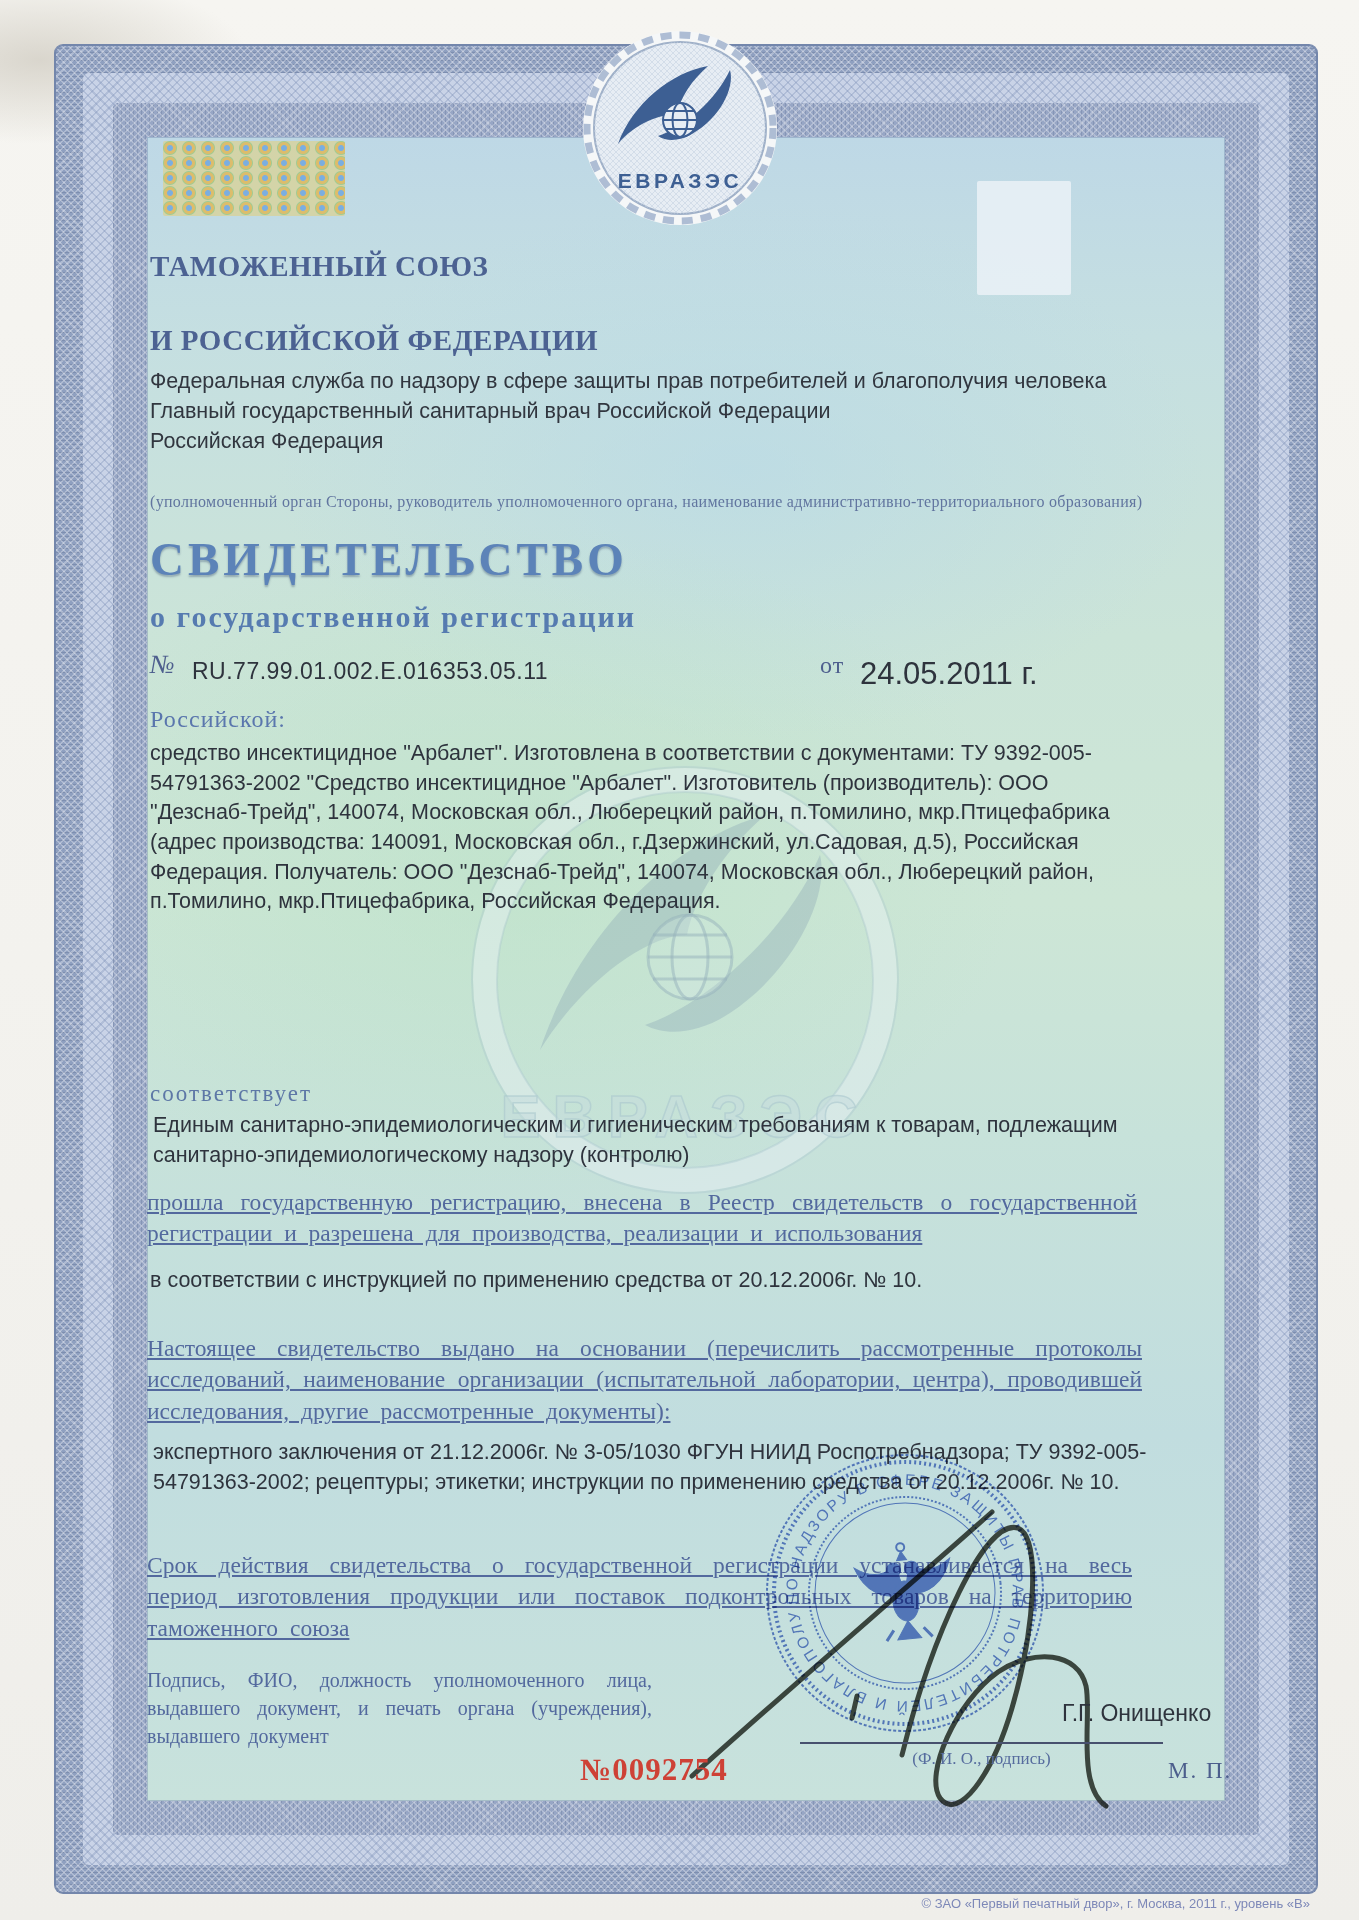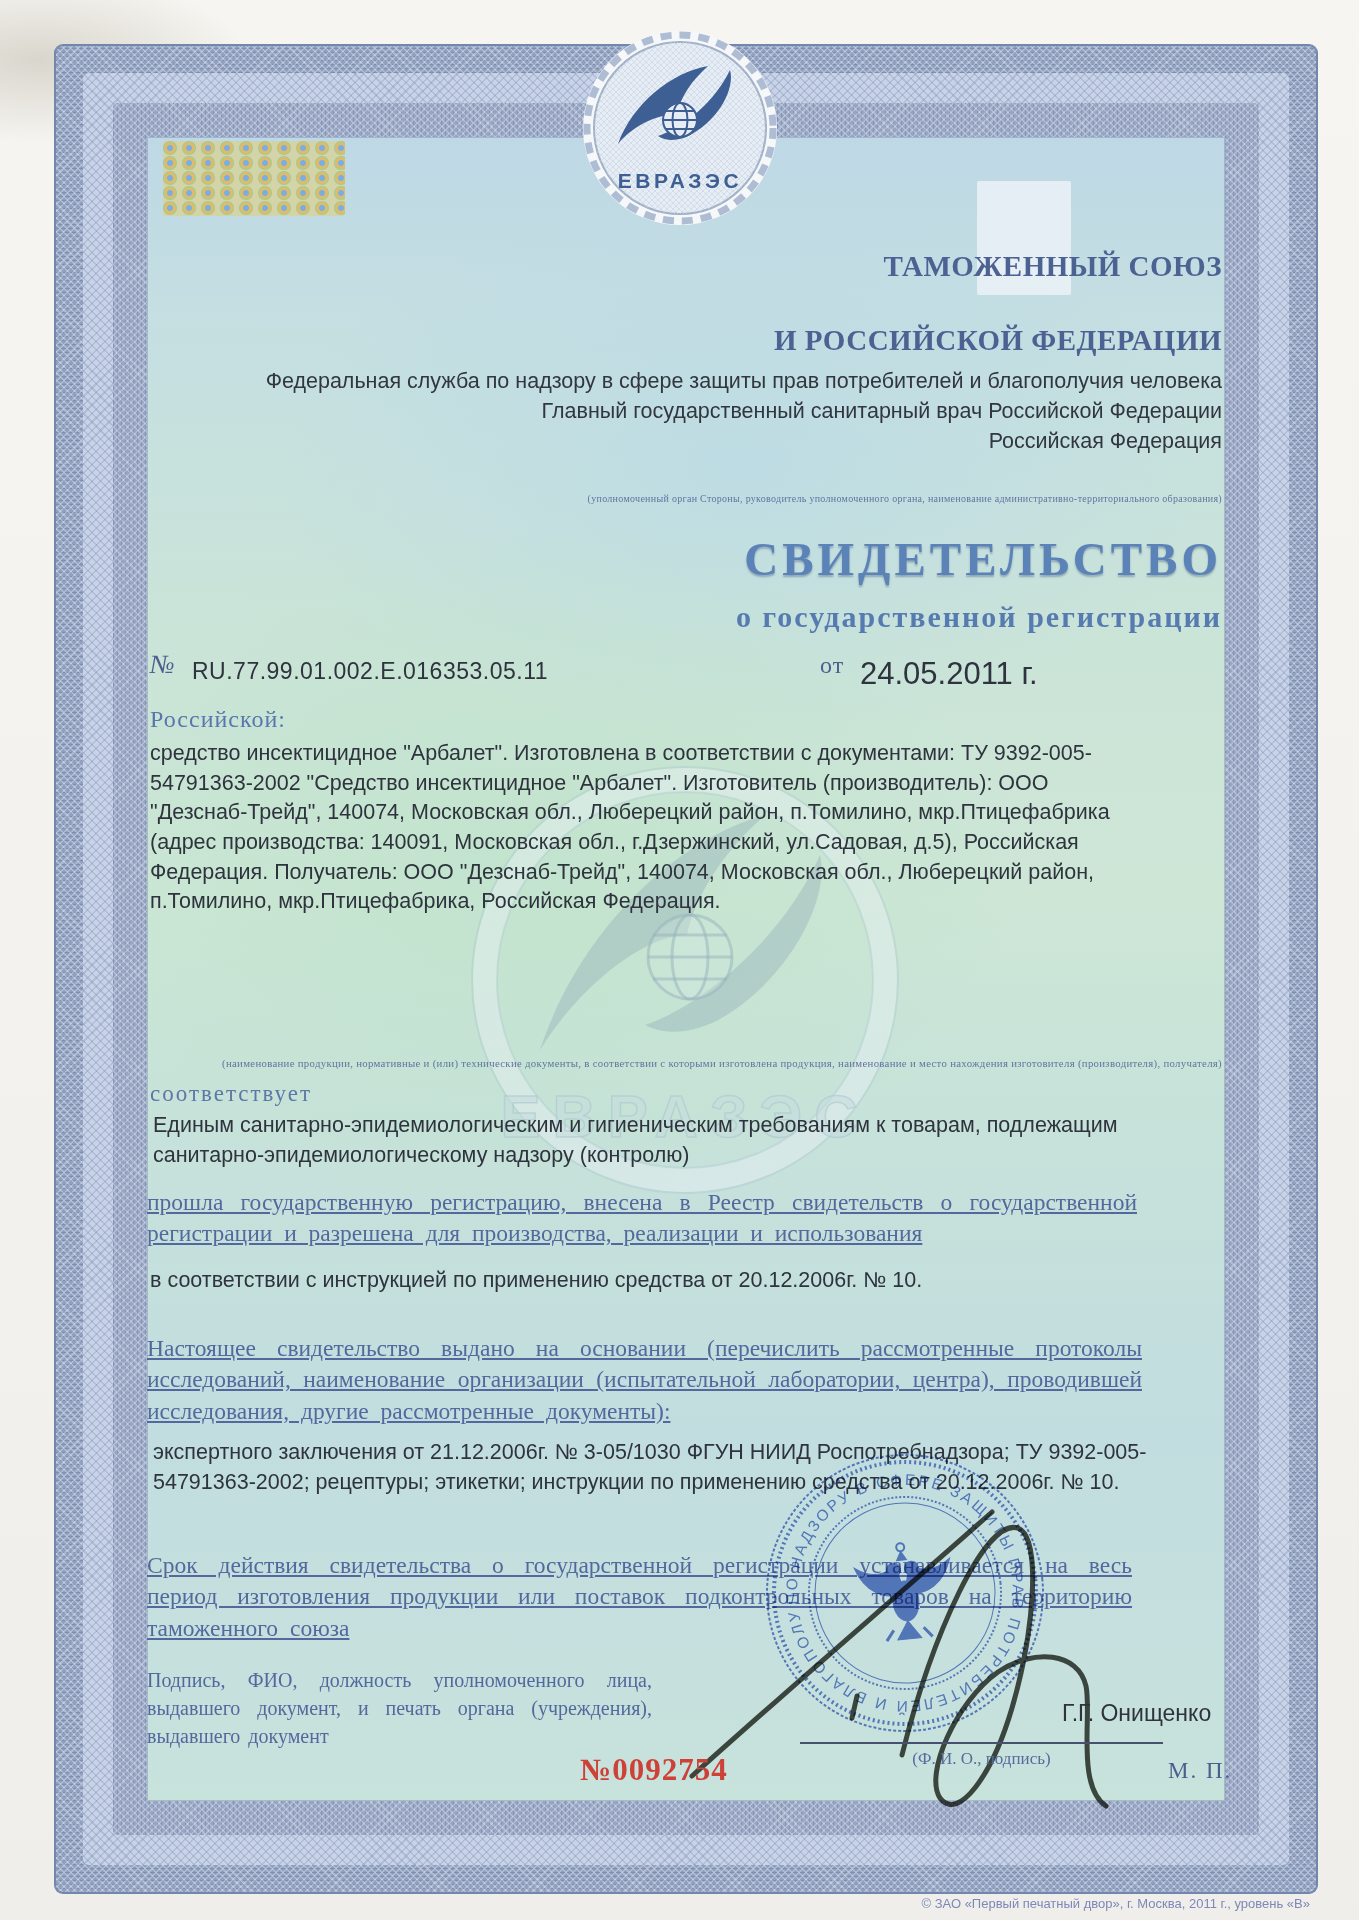--- a/index.html
+++ b/index.html
@@ -58,24 +58,24 @@
     background-size:19px 15px;
     opacity:.8; border-radius:2px;
   }
   .patch-light{
     position:absolute; left:977px; top:181px; width:94px; height:114px;
     background:rgba(238,244,248,.78); border-radius:2px;
   }
   
   .ser{font-family:"Liberation Serif","DejaVu Serif",serif;}
   .abs{position:absolute;}
-  .ctr{left:150px; width:1072px; text-align:right;}
+  .ctr{left:150px; width:1072px; text-align:left;}
   .h-union{font-weight:bold; font-size:29px; color:#4c6292; letter-spacing:.5px;}
   .h-auth{font-size:21.5px; color:#31363f;}
-  .cap{font-size:10px; color:#61759f; letter-spacing:.3px;}
+  .cap{font-size:16px; color:#61759f; letter-spacing:.3px;}
   .doc-title{font-weight:bold; font-size:47px; color:#5c83b8; letter-spacing:4px;
     text-shadow:0 2px 2px rgba(38,58,98,.35);}
   .doc-sub{font-weight:bold; font-size:30px; color:#567bb0; letter-spacing:2px;}
   .blue-ser{color:#53699e;}
   .dark-sans{color:#2e333d;}
   .para-ser{font-size:23.5px; line-height:1.33; text-align:justify; text-align-last:left; word-spacing:6px;text-decoration:underline;}
   .para-sans{font-size:21.5px; line-height:1.38;}
   .sig-line{position:absolute; left:800px; top:1742px; width:363px; height:2px; background:#47506e;}
   .serial{font-family:"Liberation Serif","DejaVu Serif",serif; font-weight:bold; font-size:31px; letter-spacing:1px; color:#ce4136;}
   
@@ -152,21 +152,20 @@
   <div class="abs ctr ser doc-sub" style="top:600px">о государственной регистрации</div>
 
   <div class="abs ser" style="left:150px; top:650px; font-size:26px; font-style:italic; color:#4e5f8e">№</div>
   <div class="abs dark-sans" style="left:192px; top:658px; font-size:23px; letter-spacing:.5px">RU.77.99.01.002.E.016353.05.11</div>
   <div class="abs ser" style="left:820px; top:652px; font-size:24px; color:#4e5f8e; letter-spacing:1px">от</div>
   <div class="abs dark-sans" style="left:860px; top:656px; font-size:31px">24.05.2011 г.</div>
 
   <div class="abs ser" style="left:150px; top:706px; font-size:24px; color:#5a76ad; letter-spacing:1px">Российской:</div>
   <div class="abs dark-sans para-sans" style="left:150px; top:739px; width:1000px">средство инсектицидное "Арбалет". Изготовлена в соответствии с документами: ТУ 9392-005-54791363-2002 "Средство инсектицидное "Арбалет". Изготовитель (производитель): ООО "Дезснаб-Трейд", 140074, Московская обл., Люберецкий район, п.Томилино, мкр.Птицефабрика (адрес производства: 140091, Московская обл., г.Дзержинский, ул.Садовая, д.5), Российская Федерация. Получатель: ООО "Дезснаб-Трейд", 140074, Московская обл., Люберецкий район, п.Томилино, мкр.Птицефабрика, Российская Федерация.</div>
 
-  <div class="abs ctr ser cap" style="top:1057px; font-size:10.8px">(наименование продукции, нормативные и (или) технические документы, в соответствии с которыми изготовлена продукция, наименование и место нахождения изготовителя (производителя), получателя)</div>
 
   <div class="abs ser" style="left:150px; top:1081px; font-size:23px; color:#5d77a6; letter-spacing:2px">соответствует</div>
   <div class="abs dark-sans para-sans" style="left:153px; top:1111px; width:1000px">Единым санитарно-эпидемиологическим и гигиеническим требованиям к товарам, подлежащим санитарно-эпидемиологическому надзору (контролю)</div>
 
   <div class="abs ser blue-ser para-ser" style="left:147px; top:1187px; width:990px">прошла государственную регистрацию, внесена в Реестр свидетельств о государственной регистрации и разрешена для производства, реализации и использования</div>
   <div class="abs dark-sans para-sans" style="left:150px; top:1266px; width:1010px">в соответствии с инструкцией по применению средства от 20.12.2006г. № 10.</div>
 
   <div class="abs ser blue-ser para-ser" style="left:147px; top:1333px; width:995px">Настоящее свидетельство выдано на основании (перечислить рассмотренные протоколы исследований, наименование организации (испытательной лаборатории, центра), проводившей исследования, другие рассмотренные документы):</div>
   <div class="abs dark-sans para-sans" style="left:153px; top:1438px; width:1020px">экспертного заключения от 21.12.2006г. № 3-05/1030 ФГУН НИИД Роспотребнадзора; ТУ 9392-005-54791363-2002; рецептуры; этикетки; инструкции по применению средства от 20.12.2006г. № 10.</div>
 

